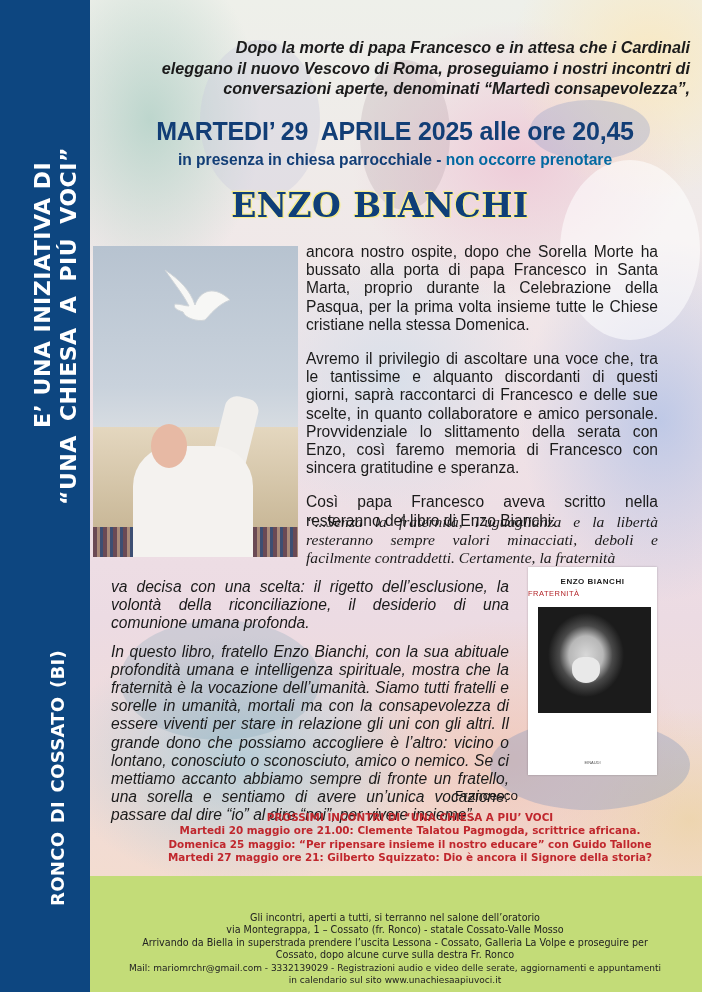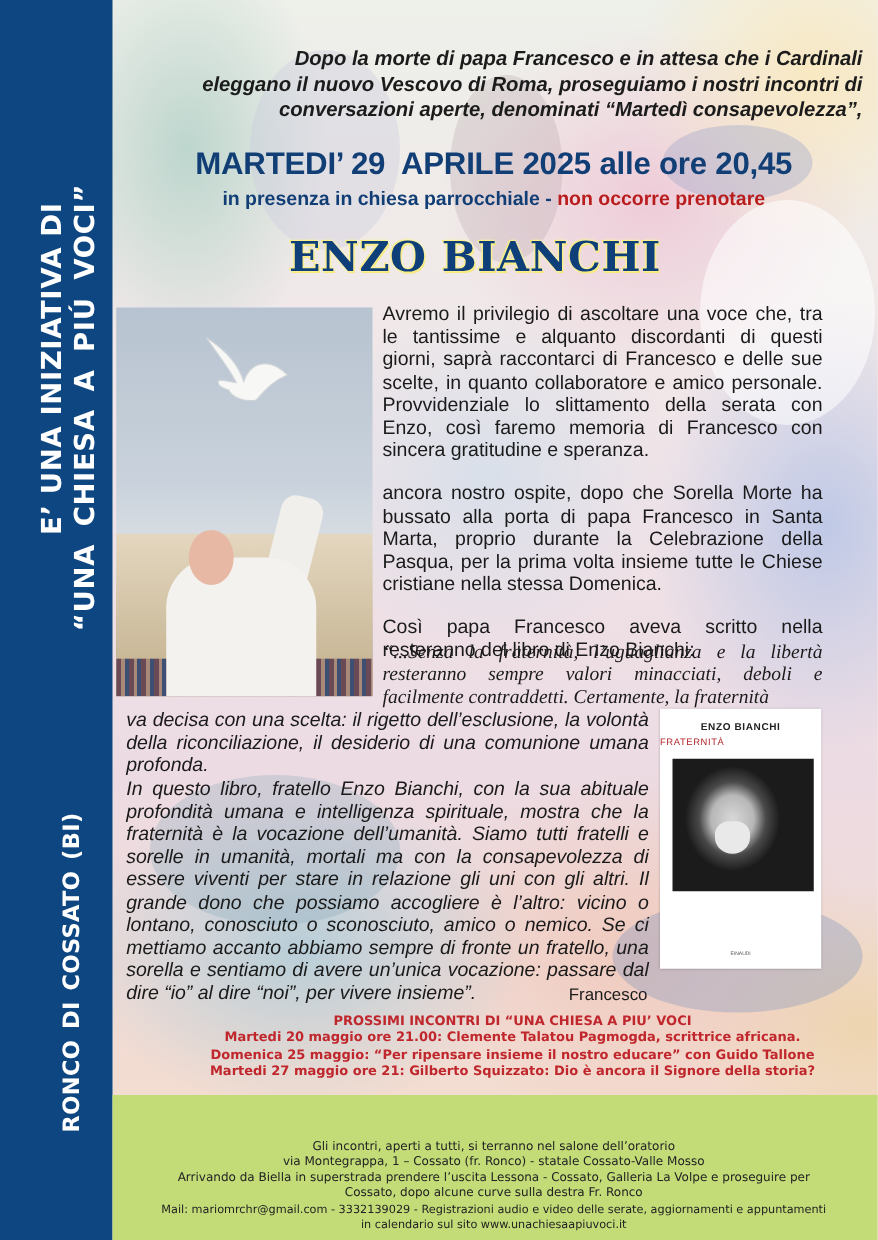--- a/index.html
+++ b/index.html
@@ -51,21 +51,21 @@
     color: #1b1b1b;
   }
   .event-date {
     position: absolute; left: 100px; top: 117px; width: 590px; text-align: center;
     font-weight: bold; font-size: 25px; color: #123e76; letter-spacing: -0.2px; white-space: pre;
   }
   .event-place {
     position: absolute; left: 100px; top: 151px; width: 590px; text-align: center;
     font-weight: bold; font-size: 15.6px; color: #123e76;
   }
-  .event-place .red { color: #b91c1c; }
+  .event-place .red { color: #0369a1; }
 
   .speaker-name {
     position: absolute; left: 200px; top: 186px; width: 360px; text-align: center;
     font-family: "DejaVu Serif", serif; font-weight: bold; font-size: 33px; color: #0f3f78;
     letter-spacing: 0.5px;
     text-shadow: 0 0 3px #fff6a8, 0 0 2px #fff6a8, 1px 1px 0 #f4e66a, -1px -1px 0 #f4e66a;
   }
 
   
   .photo {
@@ -104,21 +104,21 @@
   .article p { margin: 0 0 16px 0; }
   .article .p3 { margin-bottom: 0; }
   .quote-top {
     position: absolute; left: 306px; top: 513px; width: 352px;
     font-size: 15.6px; line-height: 18.2px; text-align: justify; font-style: italic; font-family: Liberation Serif, serif;
   }
   .quote-body {
     position: absolute; left: 101px; top: 568px; width: 418px;
     font-size: 15.6px; line-height: 18.2px; text-align: justify; font-style: italic;
   }
-  .quote-body p { margin: 0; }
+  .quote-body p { margin: 10px; }
   .signature {
     position: absolute; left: 400px; top: 788px; width: 118px; text-align: right; font-size: 13.5px;
   }
 
   
   .book {
     position: absolute; left: 528px; top: 567px; width: 129px; height: 208px;
     background: #ffffff; box-shadow: 0 0 2px rgba(0,0,0,0.25);
   }
   .book .author { position: absolute; top: 10px; width: 100%; text-align: center; font-size: 8px; font-weight: bold; color: #222; letter-spacing: 0.5px; }
@@ -186,22 +186,22 @@
   <div class="crowd"></div>
   <div class="arm"></div>
   <div class="robe"></div>
   <div class="head"></div>
   <svg class="dove" viewBox="0 0 80 80">
     <path d="M10 10 C 25 20, 35 30, 40 45 C 45 30, 60 25, 75 40 C 62 45, 55 55, 50 60 C 42 62, 30 58, 28 52 C 22 50, 18 48, 20 44 C 26 44, 30 46, 34 46 C 28 34, 18 22, 10 10 Z" fill="#f7f7f5" stroke="#cfd4d8" stroke-width="1"></path>
   </svg>
 </div>
 
 <div class="article">
+  <p>ancora nostro ospite, dopo che Sorella Morte ha bussato alla porta di papa Francesco in Santa Marta, proprio durante la Celebrazione della Pasqua, per la prima volta insieme tutte le Chiese cristiane nella stessa Domenica.</p>
   <p>Avremo il privilegio di ascoltare una voce che, tra le tantissime e alquanto discordanti di questi giorni, saprà raccontarci di Francesco e delle sue scelte, in quanto collaboratore e amico personale. Provvidenziale lo slittamento della serata con Enzo, così faremo memoria di Francesco con sincera gratitudine e speranza.</p>
-  <p>ancora nostro ospite, dopo che Sorella Morte ha bussato alla porta di papa Francesco in Santa Marta, proprio durante la Celebrazione della Pasqua, per la prima volta insieme tutte le Chiese cristiane nella stessa Domenica.</p>
   <p class="p3">Così papa Francesco  aveva scritto nella resteranno del libro di Enzo Bianchi:</p>
 </div>
 <div class="quote-top">“...Senza la fraternità, l’uguaglianza e la libertà resteranno sempre valori minacciati, deboli e facilmente contraddetti. Certamente, la fraternità</div>
 <div class="quote-body">
   <p>va decisa con una scelta: il rigetto dell’esclusione, la volontà della riconciliazione, il desiderio di una comunione umana profonda.</p>
   <p>In questo libro, fratello Enzo Bianchi, con la sua abituale profondità umana e intelligenza spirituale, mostra che la fraternità è la vocazione dell’umanità. Siamo tutti fratelli e sorelle in umanità, mortali ma con la consapevolezza di essere viventi per stare in relazione gli uni con gli altri. Il grande dono che possiamo accogliere è l’altro: vicino o lontano, conosciuto o sconosciuto, amico o nemico. Se ci mettiamo accanto abbiamo sempre di fronte un fratello, una sorella e sentiamo di avere un’unica vocazione: passare dal dire “io” al dire “noi”, per vivere insieme”.</p>
 </div>
 <div class="signature">Francesco</div>
 
 <div class="book">

